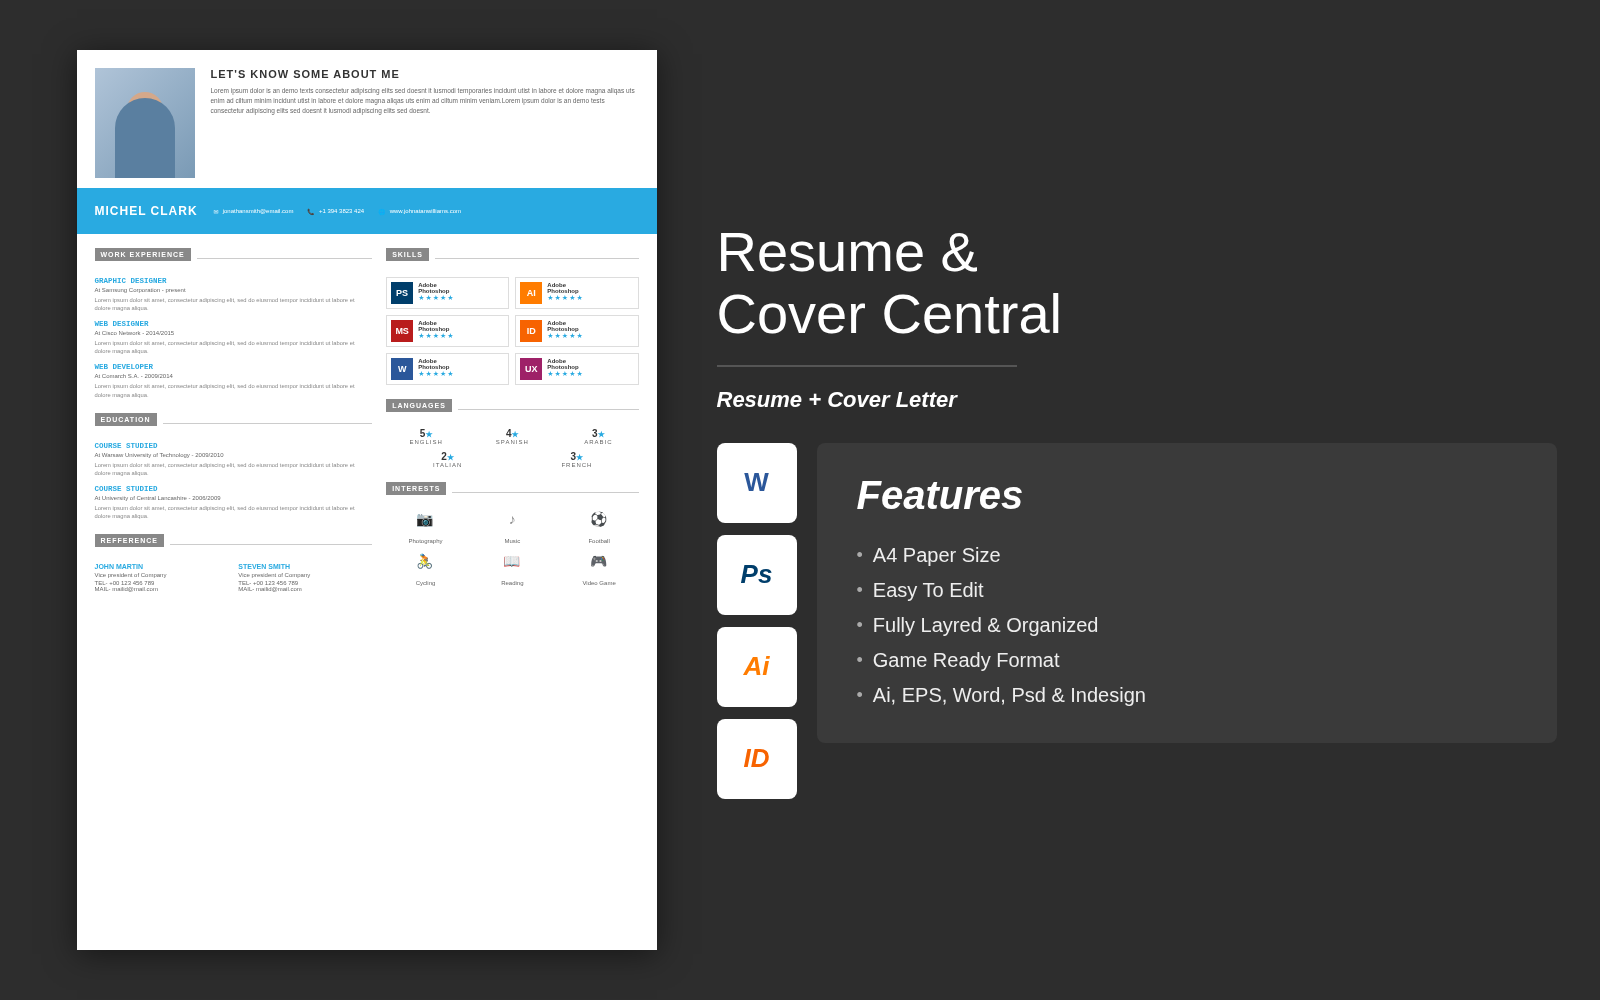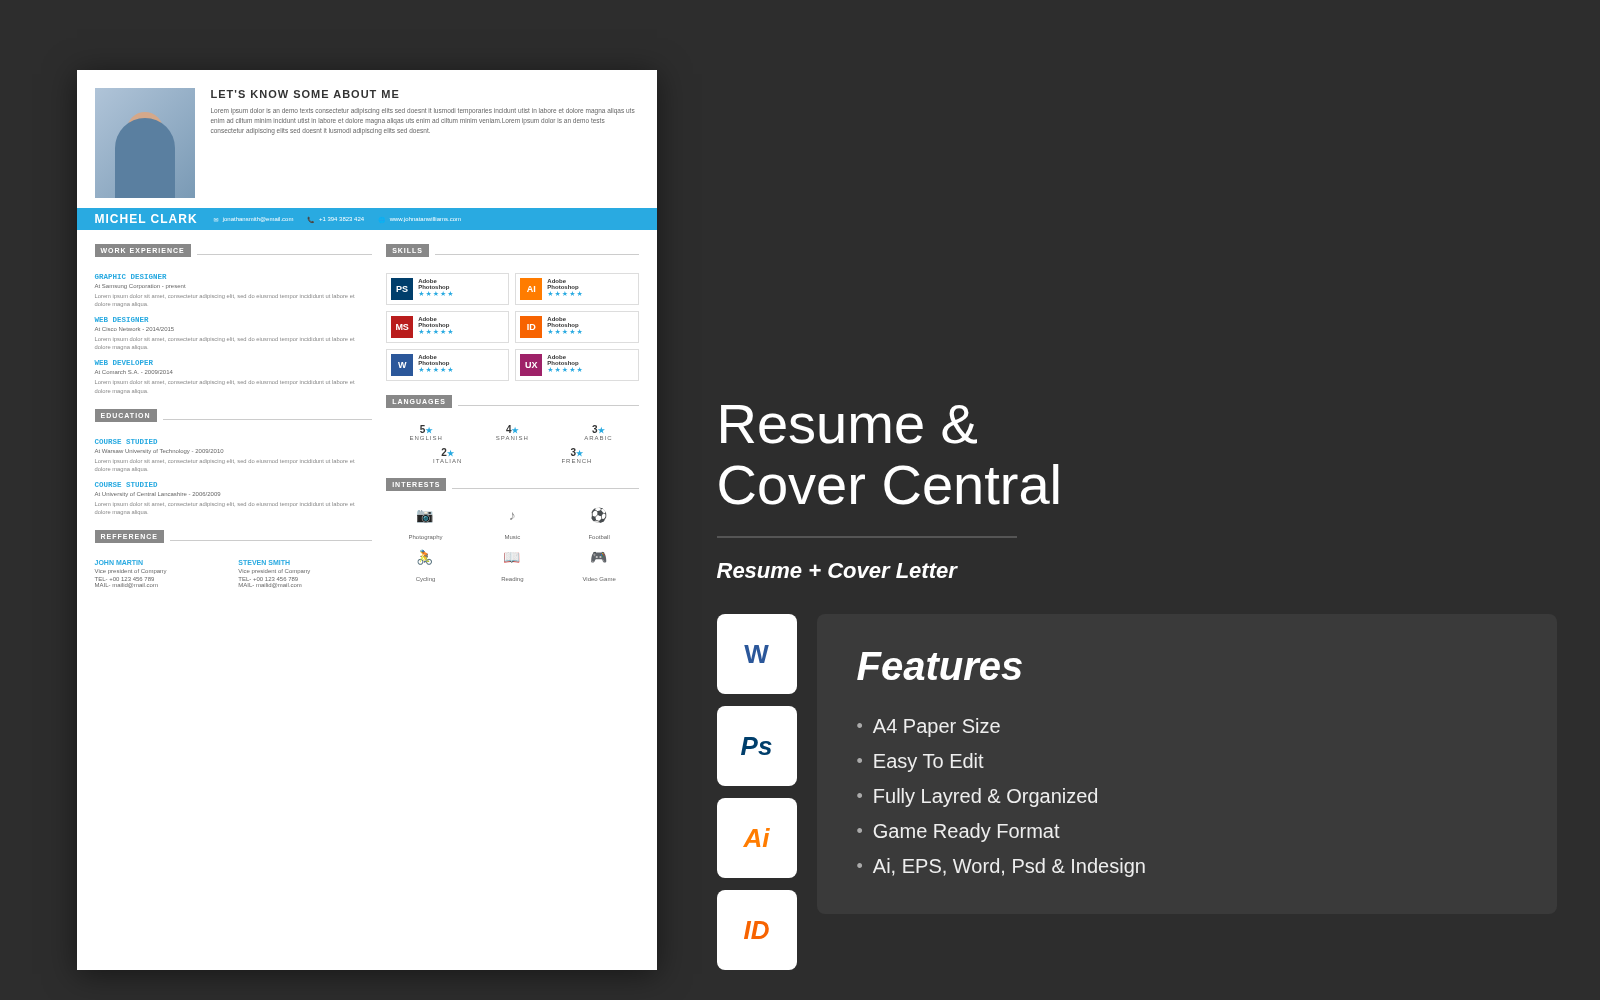--- a/index.html
+++ b/index.html
@@ -11,21 +11,21 @@
       display: flex;
       align-items: center;
       justify-content: center;
       overflow: hidden;
     }
     .main-container {
       display: flex;
       width: 1480px;
       height: 940px;
       gap: 40px;
-      align-items: flex-end;
+      align-items: center;
       margin-left: 33px;
     }
     
     .resume-preview {
       background: #fff;
       width: 580px;
       min-height: 900px;
       box-shadow: 0 4px 30px rgba(0,0,0,0.5);
       padding: 0;
       position: relative;
@@ -81,21 +81,21 @@
       font-size: 6.5px;
       color: #666;
       line-height: 1.5;
     }
     
     .resume-namebar {
       background: #29aae1;
       color: #fff;
       display: flex;
       align-items: center;
-      padding: 4px 18px;
+      padding: 16px 18px;
       margin-top: 10px;
       gap: 16px;
     }
     .resume-namebar .name {
       font-size: 12px;
       font-weight: bold;
       letter-spacing: 1px;
       white-space: nowrap;
     }
     .resume-namebar .contact-info {

